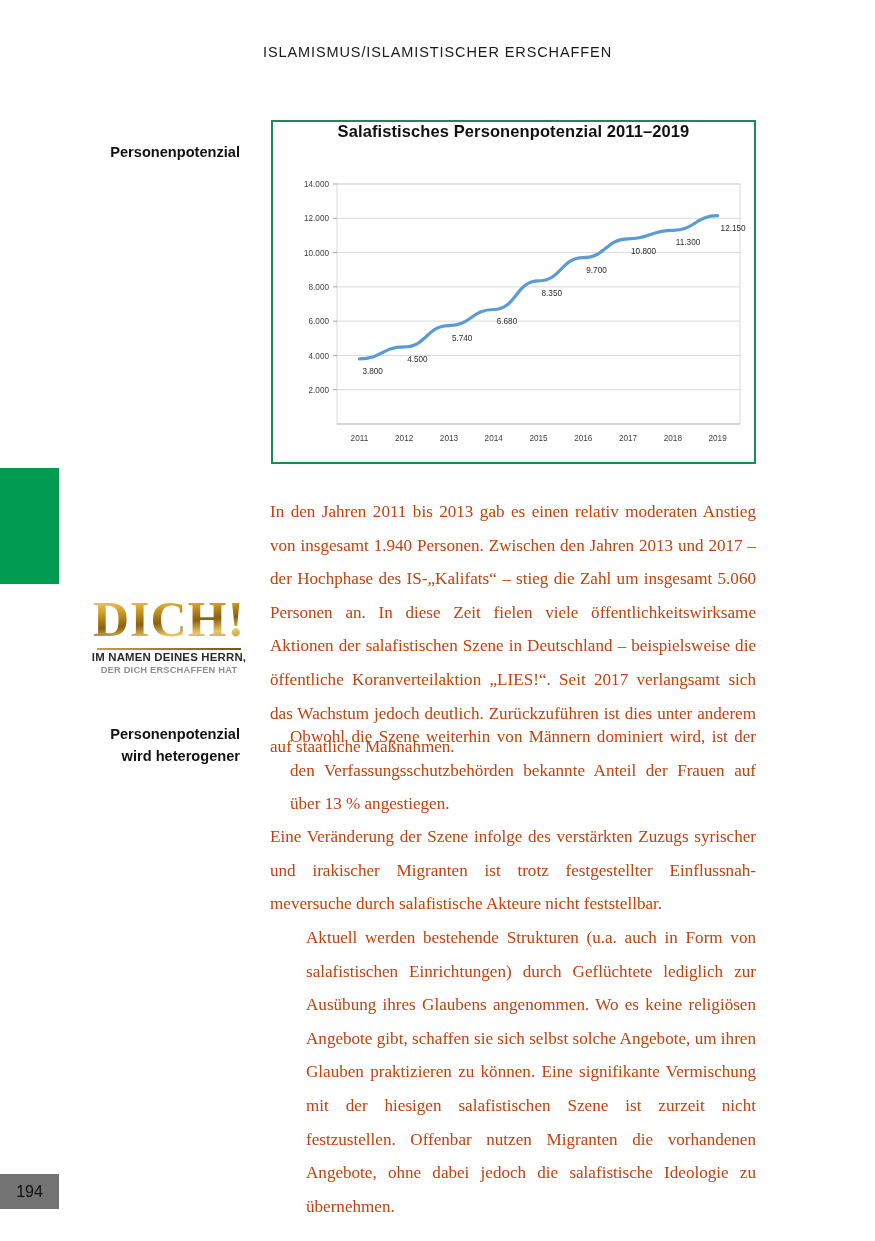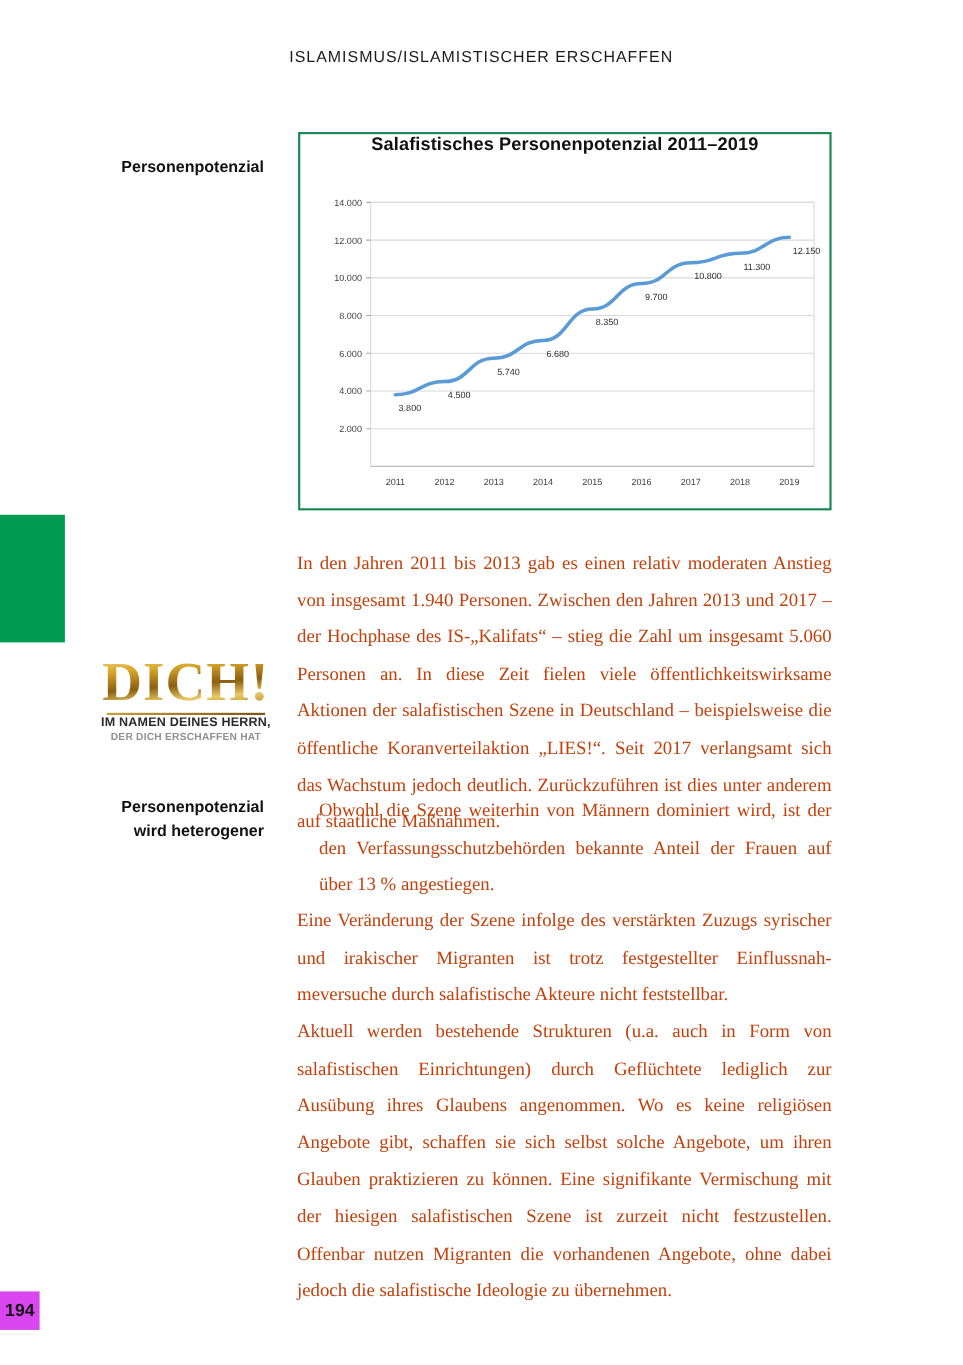--- a/index.html
+++ b/index.html
@@ -33,28 +33,28 @@
     width: 59px;
     background: #009a50;
   }
   .green-tab-main { top: 468px; height: 116px; }
 
   
   .page-number-box {
     position: absolute;
     left: 0;
     top: 1174px;
-    width: 36px;
+    width: 59px;
     height: 35px;
-    background: #d946ef;
+    background: #737373;
     display: flex;
     align-items: center;
     justify-content: center;
     font-family: "Liberation Sans", sans-serif;
-    font-weight: bold;
+    font-weight: normal;
     font-size: 16px;
     color: #111;
   }
 
   
   .margin-label {
     position: absolute;
     left: 60px;
     width: 194px;
     text-align: right;
@@ -160,21 +160,21 @@
     line-height: 33.6px;
     text-align: justify;
     text-justify: inter-word;
     color: #c2410c;
     margin: 0;
     hyphens: manual;
   }
   .par-1 { position: absolute; top: 495px; }
   .par-2 { position: absolute; top: 720px; margin-left: 20px; }
   .par-3 { position: absolute; top: 820px; }
-  .par-4 { position: absolute; top: 921px; }
+  .par-4 { position: absolute; top: 921px; margin-left: 36px; }
 </style>
 </head>
 <body>
 
 <div class="running-head">ISLAMISMUS/ISLAMISTISCHER ERSCHAFFEN</div>
 
 <div class="green-tab green-tab-main"></div>
 
 <div class="page-number-box">194</div>
 

